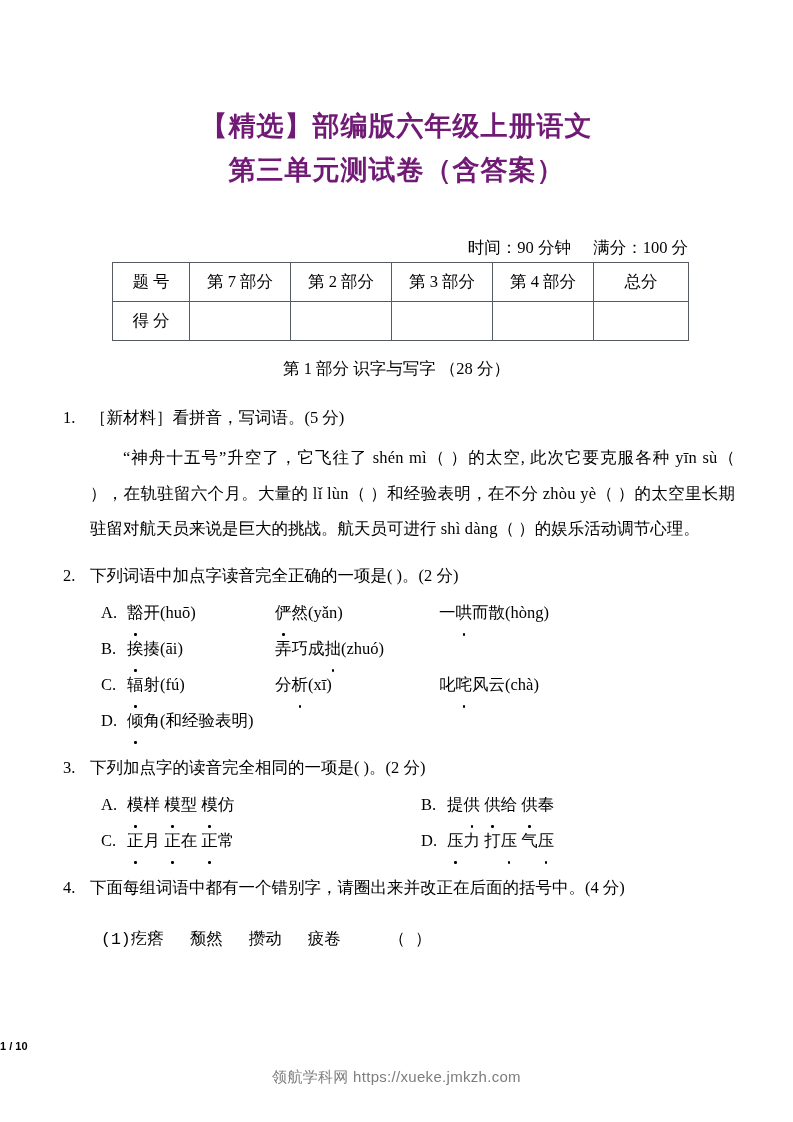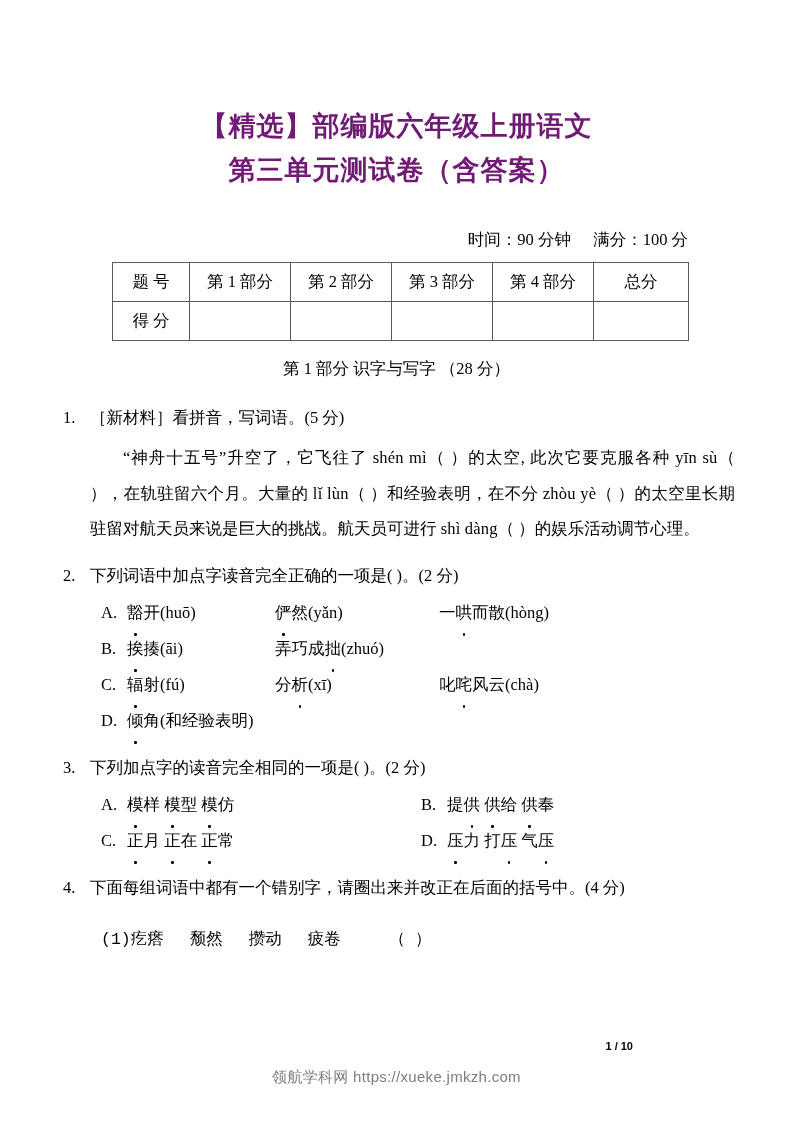--- a/index.html
+++ b/index.html
@@ -37,21 +37,21 @@
     font-size: 27px;
     line-height: 44px;
     letter-spacing: 1px;
     white-space: nowrap;
   }
 
   
   .meta-line {
     position: absolute;
     right: 105px;
-    top: 228px;
+    top: 236px;
     font-size: 16.5px;
     line-height: 24px;
     white-space: nowrap;
     padding-left: 46px;
   }
   .meta-gap { display: inline-block; width: 14px; }
 
   
   .score-table {
     position: absolute;
@@ -177,21 +177,21 @@
   .wgap-lg { display: inline-block; width: 48px; }
 
   .gap-q { height: 14px; }
 
   
   .page-number {
     position: absolute;
     left: 0;
     top: 1040px;
     width: 633px;
-    text-align: right;
+    text-align: left;
     font-family: "Liberation Sans", sans-serif;
     font-size: 11px;
     font-weight: bold;
   }
   .watermark {
     position: absolute;
     left: 0;
     top: 1068px;
     width: 793px;
     text-align: center;
@@ -214,21 +214,21 @@
   <div class="meta-line">
     <span>时间：90 分钟</span>
     <span class="meta-gap"></span>
     <span>满分：100 分</span>
   </div>
 
   <table class="score-table">
     <tbody>
         <tr>
       <td class="label-col">题 号</td>
-      <td class="part-col">第 1 部分</td>
+      <td class="part-col">第 7 部分</td>
       <td class="part-col">第 2 部分</td>
       <td class="part-col">第 3 部分</td>
       <td class="part-col">第 4 部分</td>
       <td class="total-col">总分</td>
     </tr>
     <tr>
       <td class="label-col">得 分</td>
       <td class="part-col"></td>
       <td class="part-col"></td>
       <td class="part-col"></td>

